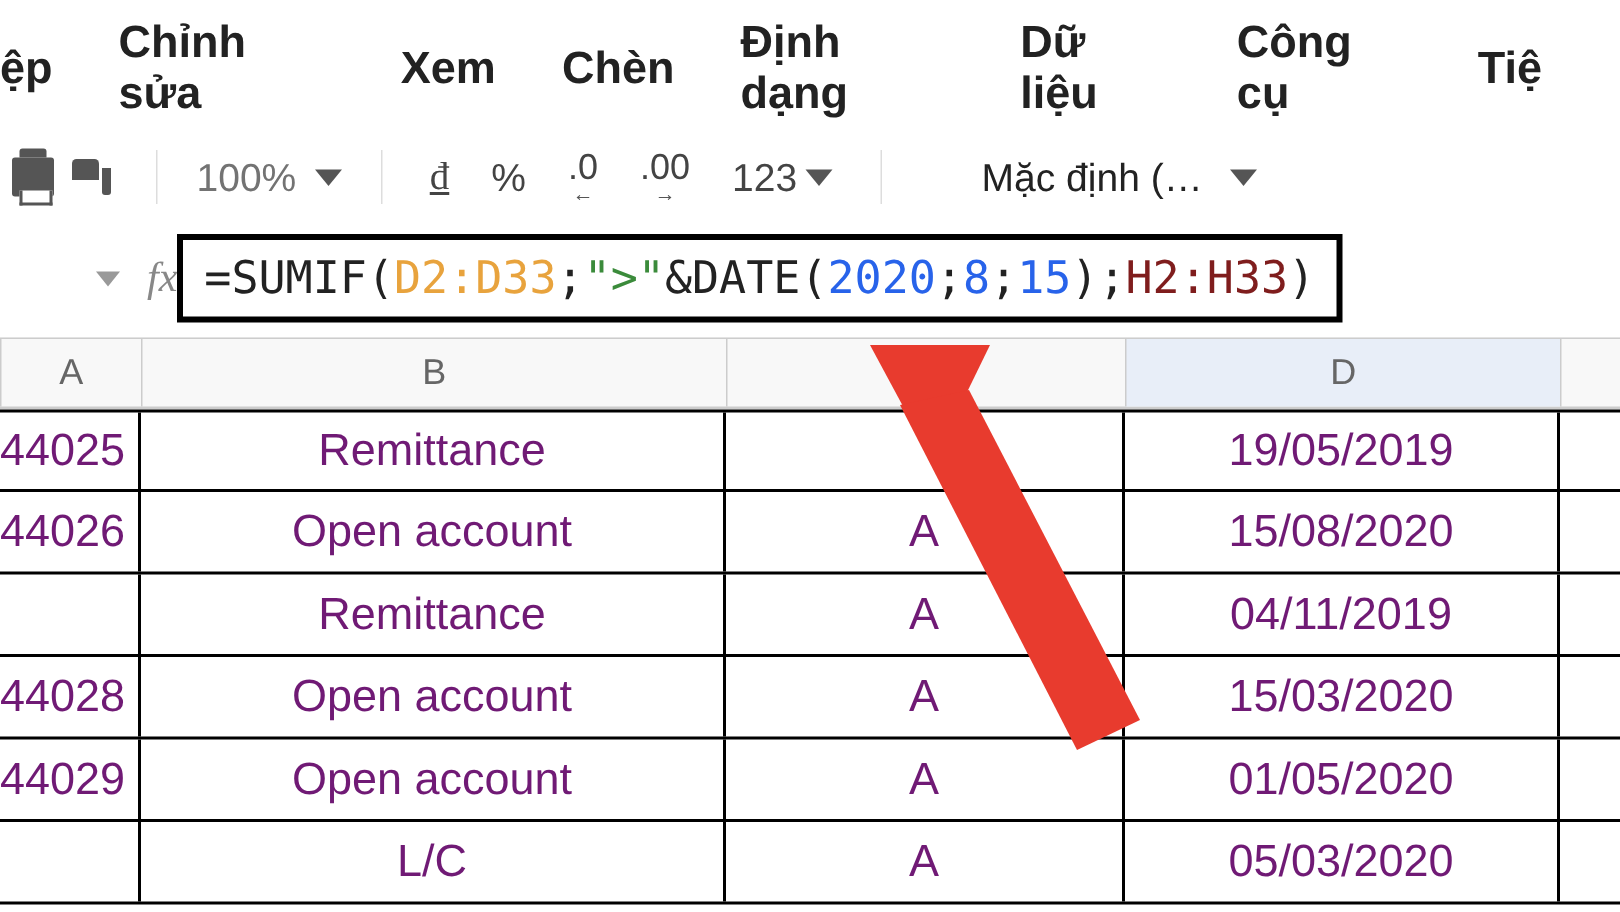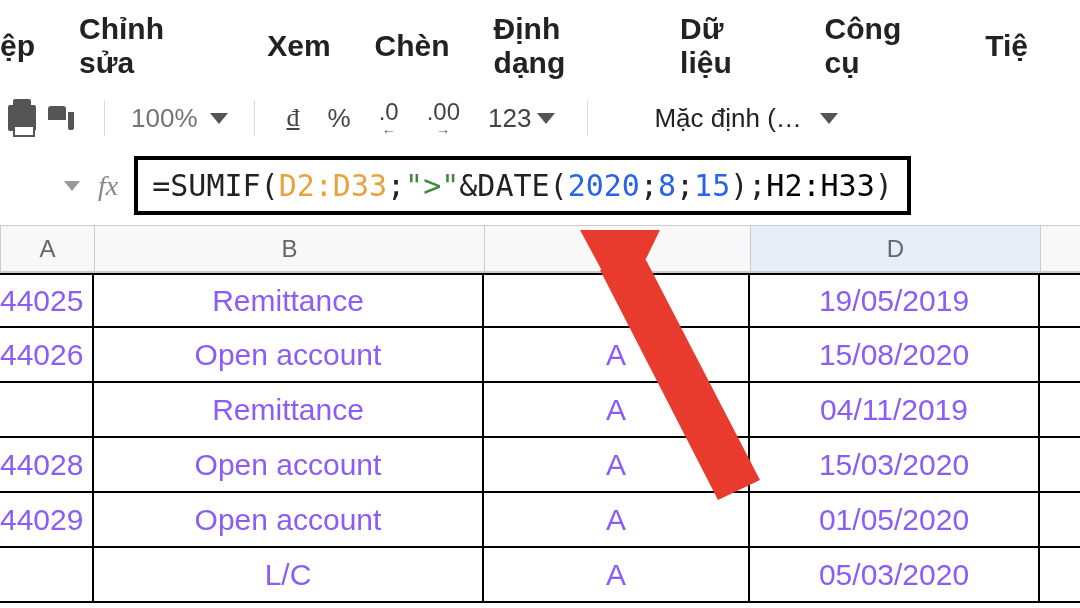--- a/index.html
+++ b/index.html
@@ -18,41 +18,41 @@
 .toolbar .fmt-btn { margin: 0 14px; font-size: 26px; color: #444; }
 .toolbar .fmt-d { text-decoration: underline; font-family: serif; }
 .toolbar .dec0, .toolbar .dec00 { font-family: Arial; font-size: 24px; display:inline-flex; flex-direction:column; align-items:center; line-height:1; }
 .toolbar .dec-arrow { font-size: 14px; margin-top: -2px; color:#555; }
 .toolbar .fmt-123 { display:inline-flex; align-items:center; }
 .toolbar .font-select { display:inline-flex; align-items:center; font-size: 26px; color:#222; }
 
 .formula-row { display: flex; align-items: center; padding: 6px 8px 10px 8px; }
 .namebox { width: 90px; display:flex; align-items:center; justify-content:flex-end; }
 .namebox .triangle-down { width: 0; height: 0; border-left: 8px solid transparent; border-right: 8px solid transparent; border-top: 10px solid #999; display: inline-block; margin-right: 18px; }
-.fx-label { font-family: 'Times New Roman', serif; font-style: italic; font-size: 28px; color: #888; margin-right: 16px; }
+.fx-label { font-family: 'Times New Roman', serif; font-style: italic; font-size: 28px; color: #888; }
 .formula-input { border: 4px solid #000000; padding: 8px 14px; font-family: 'Consolas', monospace; font-size: 30px; color: #222; display: flex; align-items: flex-start; white-space: pre; }
 .formula-input .c-black { color: #222; }
 .formula-input .c-orange { color: #e8a33d; }
 .formula-input .c-green { color: #3b8b3b; }
 .formula-input .c-blue { color: #2863ea; }
-.formula-input .c-purple { color: #000000; }
+.formula-input .c-purple { color: #7f1d1d; }
 
 .col-headers { display: flex; border-top: 1px solid #ccc; border-bottom: 2px solid #ccc; background: #f8f8f8; height: 48px; }
 .col-headers .ch { display:flex; align-items:center; justify-content:center; font-size: 24px; color: #666; border-left: 1px solid #ccc; }
 .col-headers .ch.sel { background: #e8eef8; }
 .col-A { width: 94px; }
 .col-B { width: 390px; }
 .col-C { width: 266px; }
 .col-D { width: 290px; }
 .col-E { width: 40px; }
 
 .data-rows { }
 .data-row { display:flex; height: 55px; border-bottom: 2px solid #000; }
 .data-row:first-child { border-top: 2px solid #000; }
-.data-row .cell { display:flex; align-items:center; justify-content:center; font-size: 30px; color: #8b5cf6; border-right: 2px solid #000; }
+.data-row .cell { display:flex; align-items:center; justify-content:center; font-size: 30px; color: #701a75; border-right: 2px solid #000; }
 .data-row .cell.cA { width: 94px; justify-content:flex-start; padding-left: 0; border-right: 2px solid #000; }
 .data-row .cell.cB { width: 390px; }
 .data-row .cell.cC { width: 266px; }
 .data-row .cell.cD { width: 290px; }
 .data-row .cell.cE { width: 40px; border-right: none; }
 
 .print-icon { width: 28px; height: 26px; background: #555; position: relative; border-radius: 2px; }
 .print-icon::before { content:""; position:absolute; top:-6px; left:5px; width:18px; height:6px; background:#555; border-radius:2px 2px 0 0; }
 .print-icon::after { content:""; position:absolute; bottom:-6px; left:5px; width:18px; height:8px; background:#fff; border:2px solid #555; border-top:none; }
 

